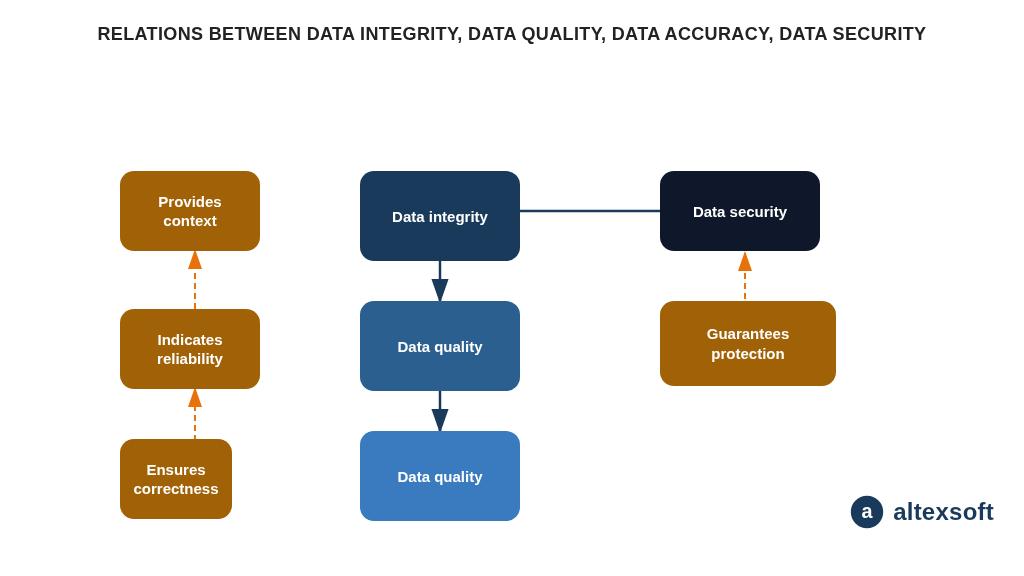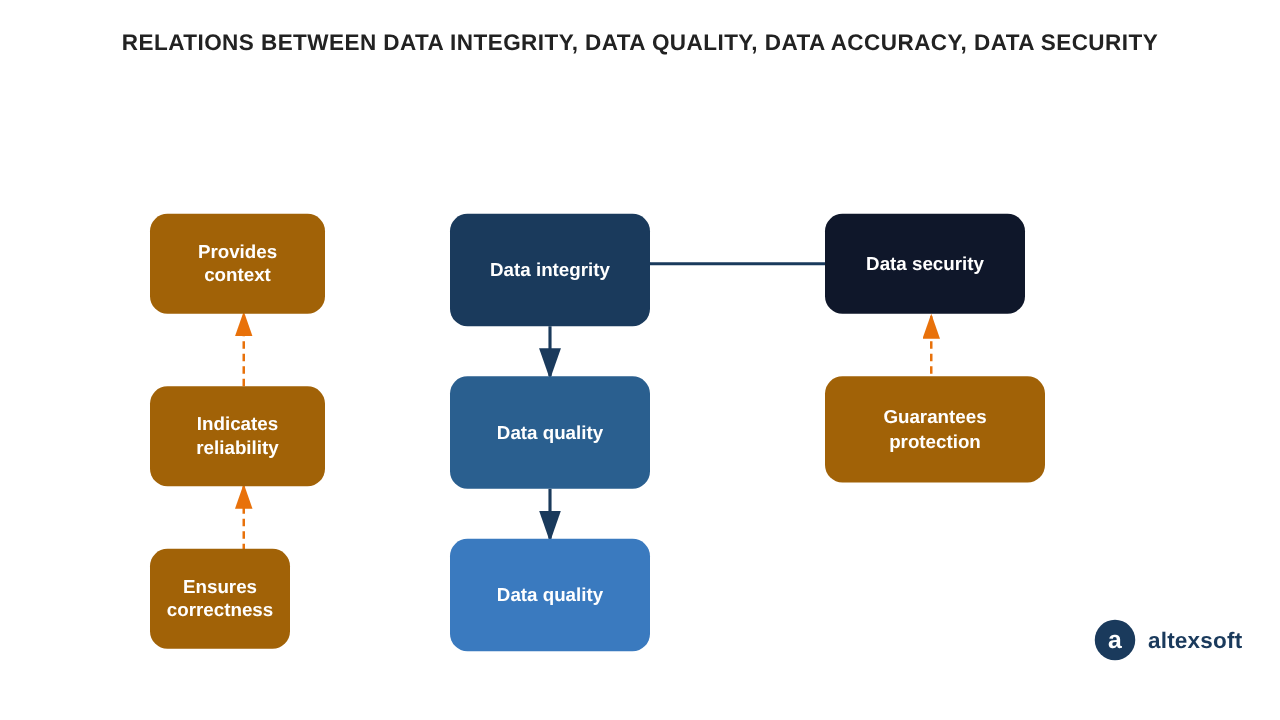--- a/index.html
+++ b/index.html
@@ -83,21 +83,21 @@
       align-items: center;
       gap: 8px;
     }
 
     .logo-icon {
       width: 36px;
       height: 36px;
     }
 
     .logo-text {
-      font-size: 18px;
+      font-size: 24px;
       font-weight: 600;
       color: #1a3a5c;
       letter-spacing: 0.01em;
     }
   </style>
 </head>
 <body>
 
 <div class="title">RELATIONS BETWEEN DATA INTEGRITY, DATA QUALITY, DATA ACCURACY, DATA SECURITY</div>
 

